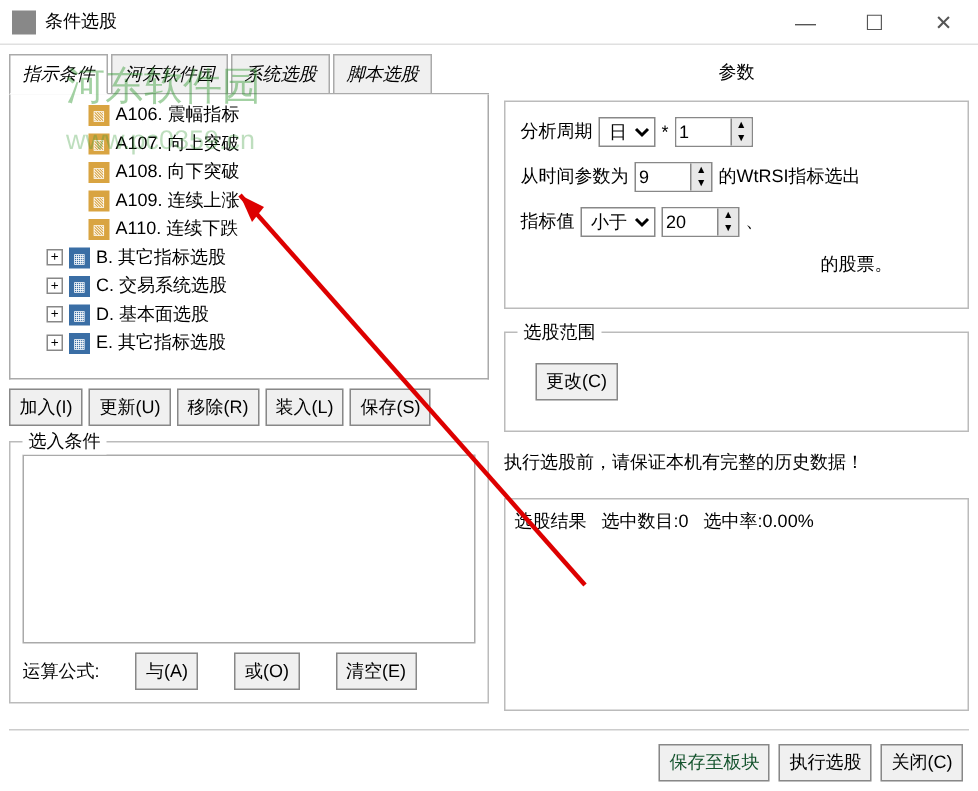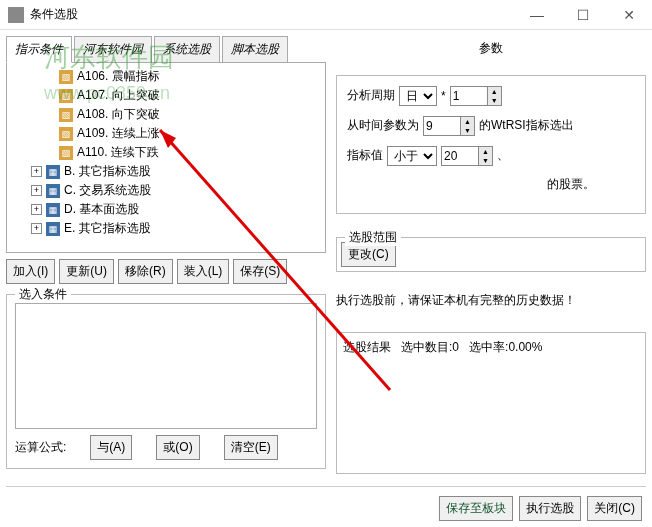--- a/index.html
+++ b/index.html
@@ -36,21 +36,21 @@
 .right { flex: 1; margin-left: 10px; display: flex; flex-direction: column; justify-content: space-between; }
 .param-title { text-align: center; padding: 4px; }
 .param-box { border: 1px solid #bbb; padding: 10px; }
 .param-row { display: flex; align-items: center; margin-bottom: 10px; gap: 4px; flex-wrap: wrap; }
 .select { border: 1px solid #888; padding: 1px 2px; height: 20px; background: #fff; font-size: 12px; }
 .spinner { display: inline-flex; border: 1px solid #888; height: 20px; }
 .spinner input { border: none; width: 36px; padding: 0 2px; font-size: 12px; }
 .spinner .arrows { width: 14px; display: flex; flex-direction: column; }
 .spinner .arrows div { flex:1; border-left: 1px solid #888; text-align: center; font-size: 7px; line-height: 9px; background: #e8e8e8; }
 
-.rangebox { border: 1px solid #bbb; margin-top: 10px; padding: 4px; position: relative; }
+.rangebox { border: 1px solid #bbb; margin-top: 10px; padding: 20px; position: relative; }
 .rangebox .legend { position: absolute; top: -9px; left: 8px; background: #fff; padding: 0 4px; }
 .rangebox .inner { display: flex; align-items: center; justify-content: space-between; }
 
 .warning { margin-top: 6px; font-size: 12px; }
 .resultbox { border: 1px solid #bbb; margin-top: 10px; padding: 6px; height: 142px; }
 .resultbox .head { margin-bottom: 4px; }
 
 .bottombar { position: absolute; bottom: 6px; right: 10px; display: flex; gap: 6px; }
 
 .watermark { position: absolute; top: 40px; left: 44px; font-size: 26px; font-weight: normal; color: rgba(51,153,51,0.45); pointer-events: none; }

